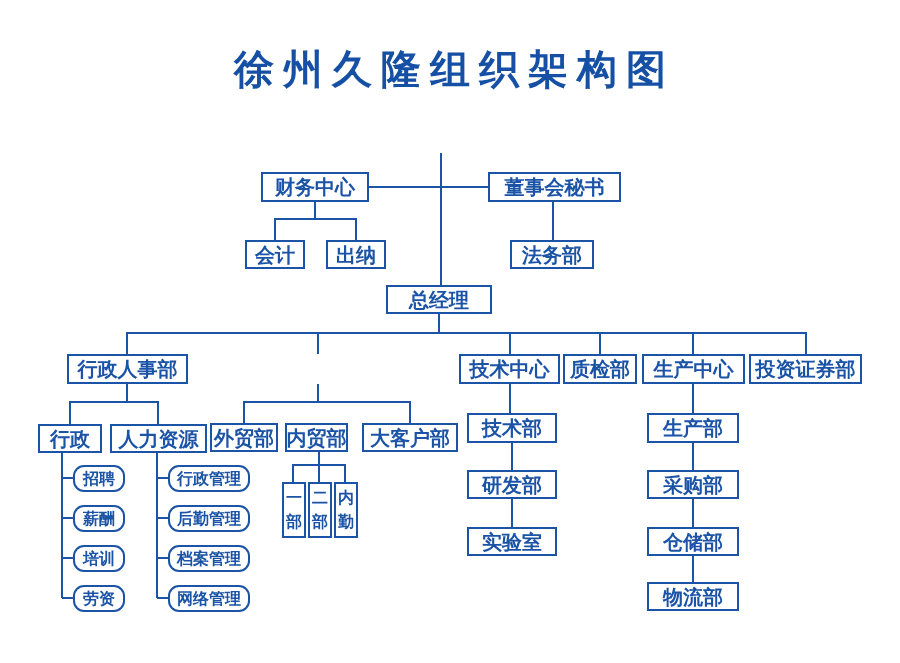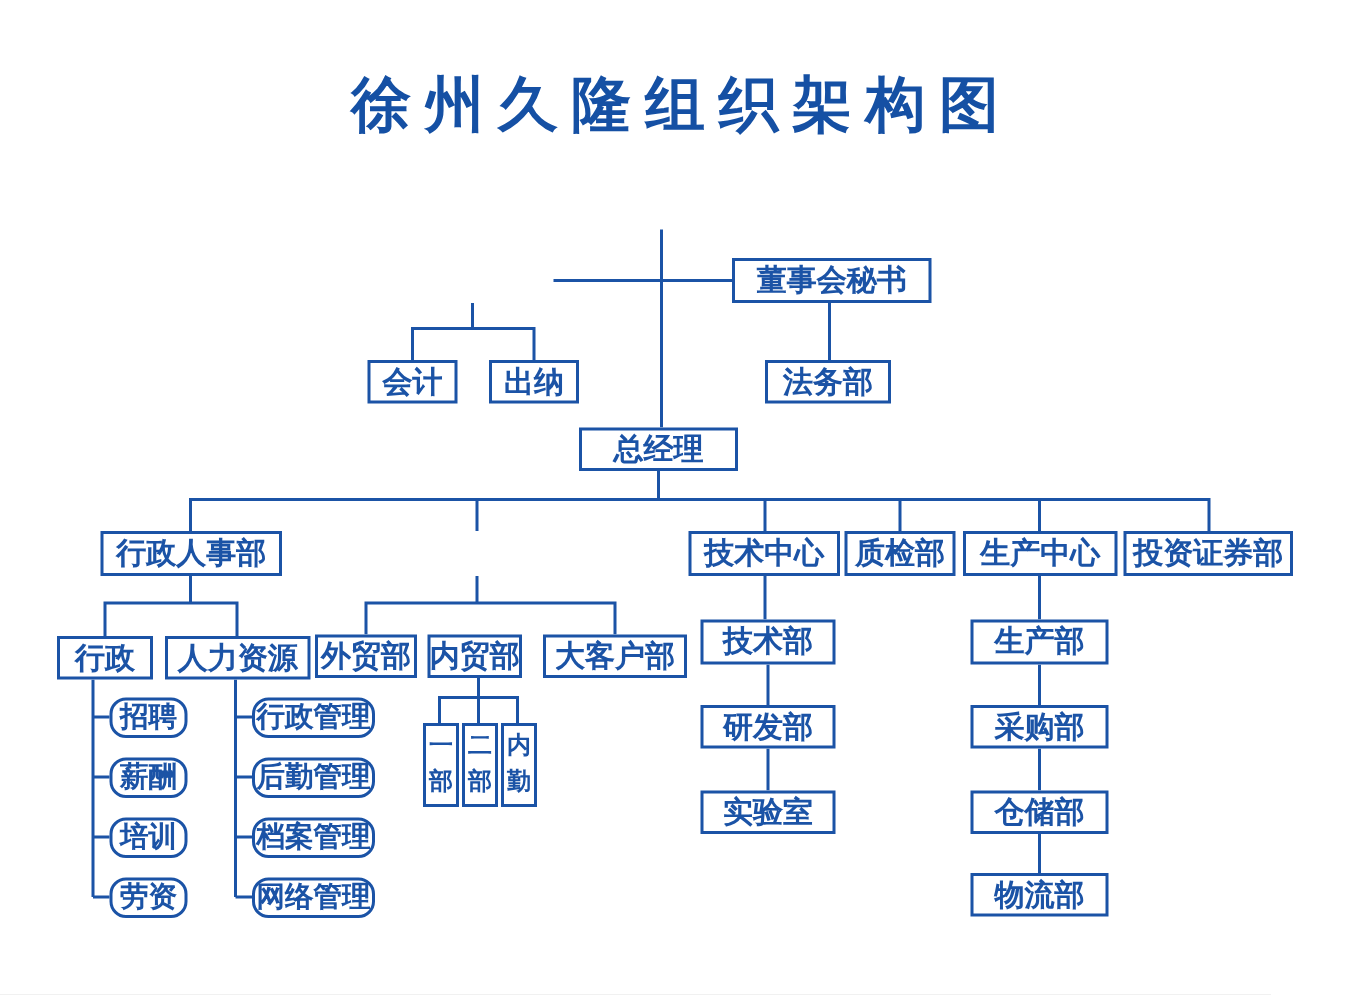--- a/index.html
+++ b/index.html
@@ -43,21 +43,21 @@
     color:var(--accent);
     font-weight:bold;
     font-size:20px;
     line-height:1;
     display:flex;
     align-items:center;
     justify-content:center;
     white-space:nowrap;
   }
   .node.small{
-    font-size:19px;
+    font-size:16px;
     border-radius:11px;
   }
   .node.vert{
     font-size:16px;
     line-height:1.5;
     white-space:normal;
     word-break:break-all;
     text-align:center;
     padding:2px 0;
   }
@@ -113,20 +113,21 @@
     <path d="M512,443 V470"></path>
     <path d="M512,499 V527"></path>
 
     <path d="M693,384 V413"></path>
     <path d="M693,443 V470"></path>
     <path d="M693,499 V527"></path>
     <path d="M693,556 V582"></path>
   </svg>
 
 
+  <div class="node" style="left:261px;top:172px;width:108px;height:30px">财务中心</div>
   <div class="node" style="left:488px;top:172px;width:133px;height:30px">董事会秘书</div>
 
   <div class="node" style="left:245px;top:240px;width:60px;height:29px">会计</div>
   <div class="node" style="left:326px;top:240px;width:60px;height:29px">出纳</div>
   <div class="node" style="left:510px;top:240px;width:84px;height:29px">法务部</div>
 
   <div class="node" style="left:386px;top:285px;width:106px;height:29px">总经理</div>
 
   <div class="node" style="left:67px;top:354px;width:121px;height:30px">行政人事部</div>
   <div class="node" style="left:459px;top:354px;width:101px;height:30px">技术中心</div>

